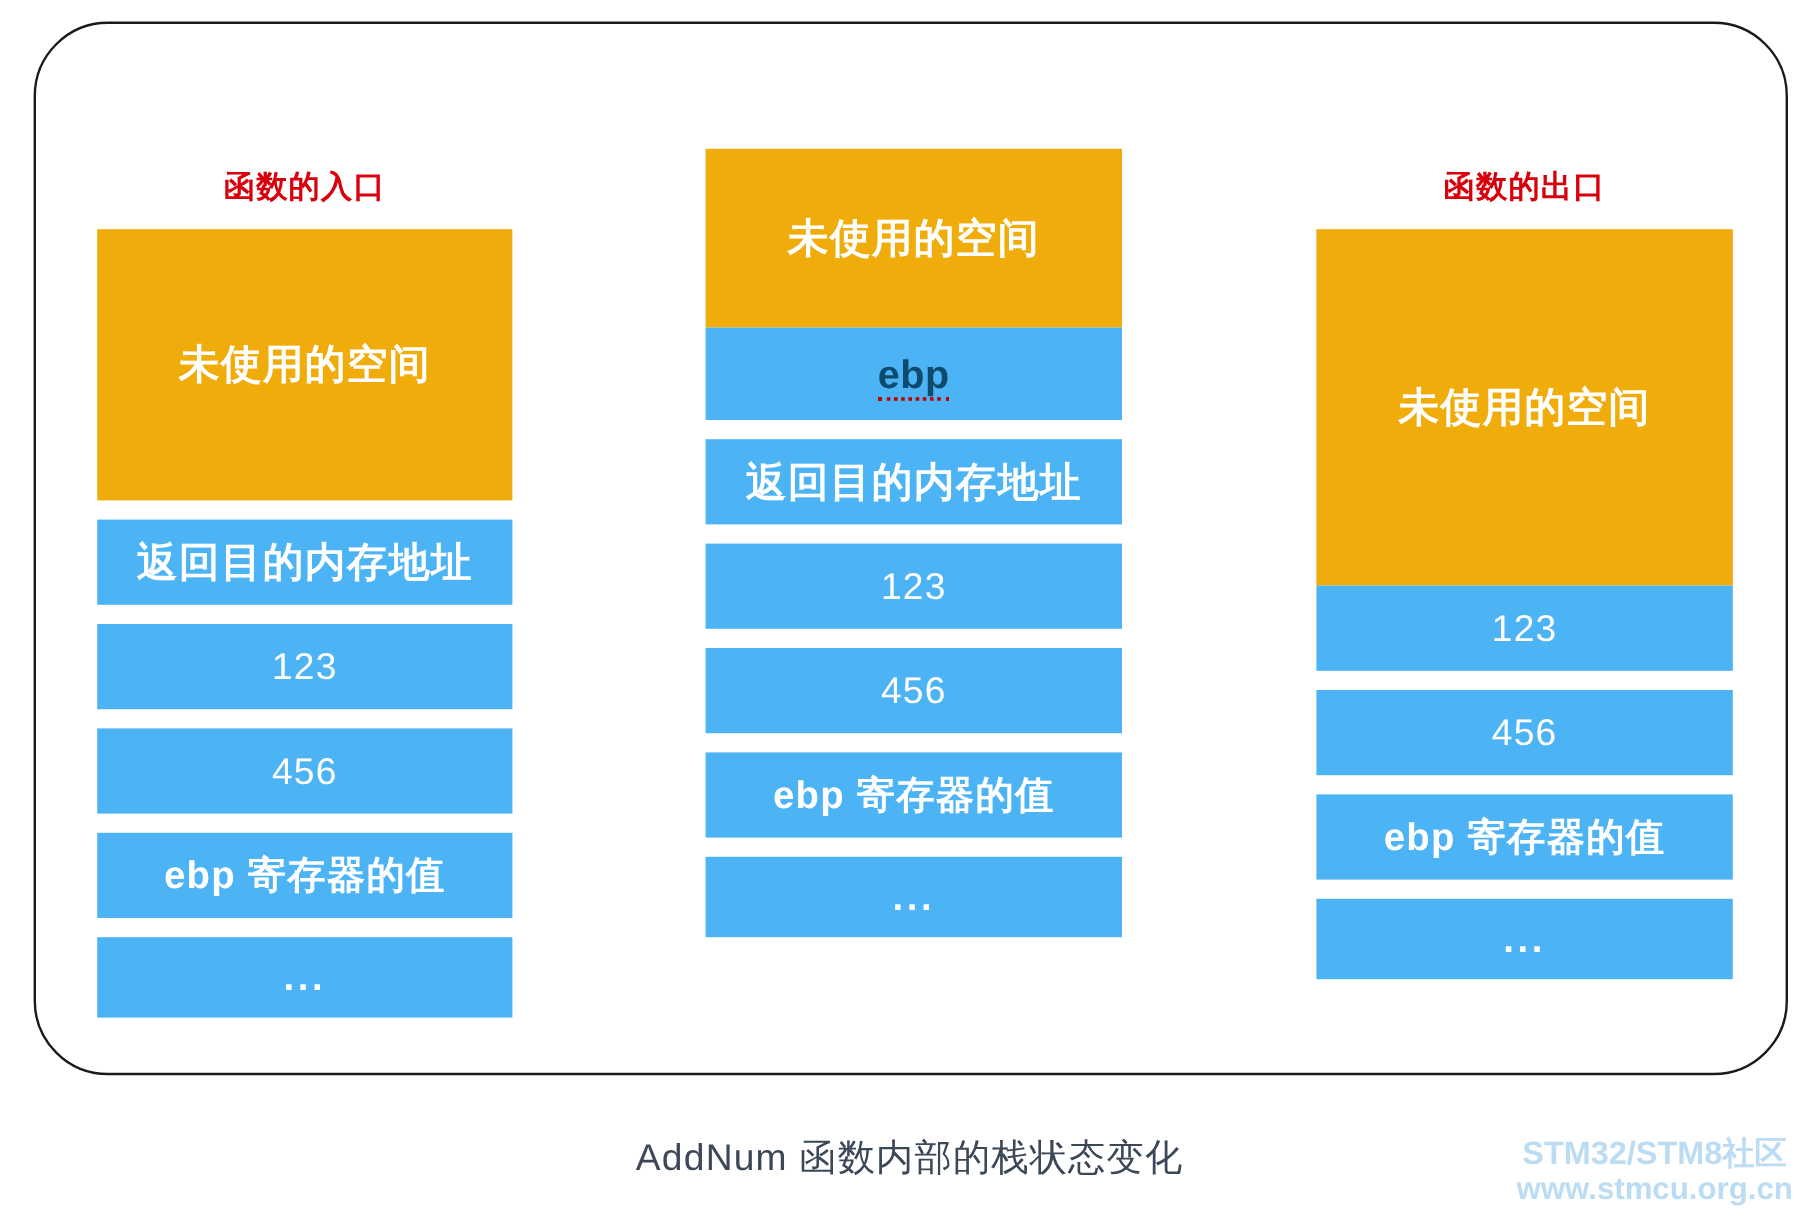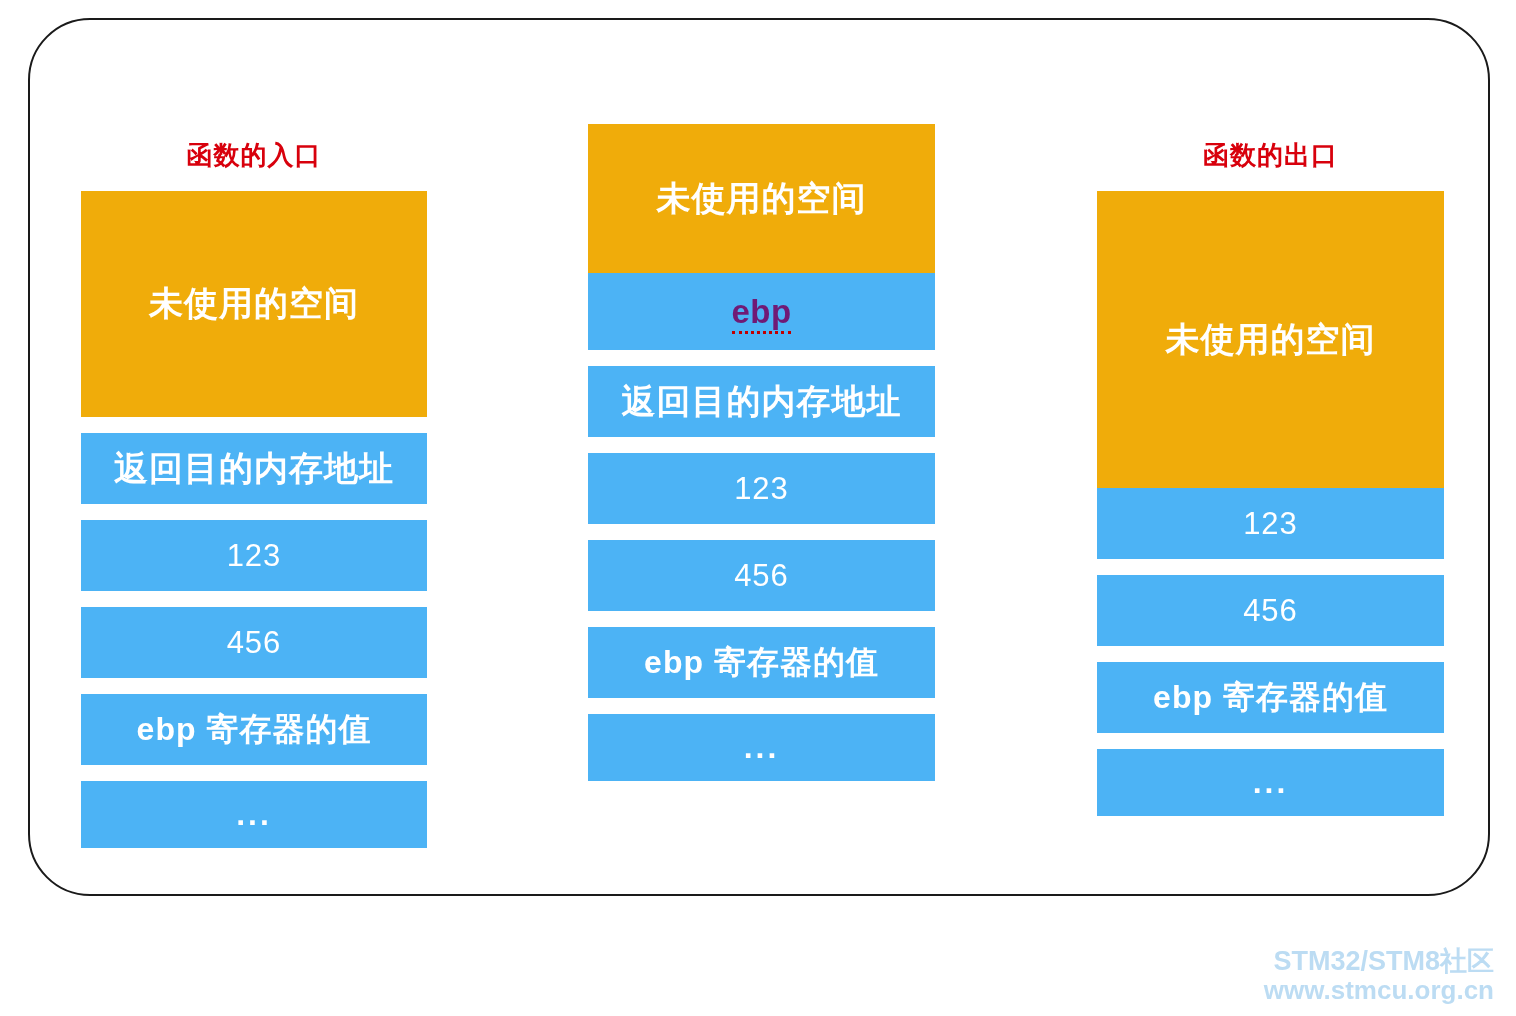--- a/index.html
+++ b/index.html
@@ -113,21 +113,21 @@
 
   
   .ebp-wrap {
     position: relative;
     display: inline-block;
   }
   .ebp-wrap .ebp-text {
     font-size: 33px;
     font-weight: bold;
     letter-spacing: 0.5px;
-    color: #701a75;
+    color: #0c4a6e;
   }
   .ebp-wrap .squiggle {
     position: absolute;
     left: 1px;
     right: 1px;
     bottom: -3px;
     height: 3px;
     border-bottom: 3px dotted #c00000;
   }
 
@@ -141,21 +141,21 @@
     color: #3c4858;
     font-size: 31px;
     letter-spacing: 1px;
   }
 
   
   .watermark {
     position: absolute;
     right: 22px;
     top: 946px;
-    text-align: right;
+    text-align: center;
     color: #bcdcf3;
     font-weight: bold;
     line-height: 1.12;
   }
   .watermark .wm-line1 { font-size: 27px; letter-spacing: 0px; }
   .watermark .wm-line2 { font-size: 26px; letter-spacing: 0px; }
 </style>
 </head>
 <body>
 
@@ -255,19 +255,20 @@
 
         <div class="cell blue sep" style="height:67px;">
           <span class="cell-label-ellipsis">...</span>
         </div>
 
       </div>
     </div>
 
   </div>
 
+  <div class="caption">AddNum 函数内部的栈状态变化</div>
 
   <div class="watermark">
     <div class="wm-line1">STM32/STM8社区</div>
     <div class="wm-line2">www.stmcu.org.cn</div>
   </div>
 
 </div>
 
 </body></html>

